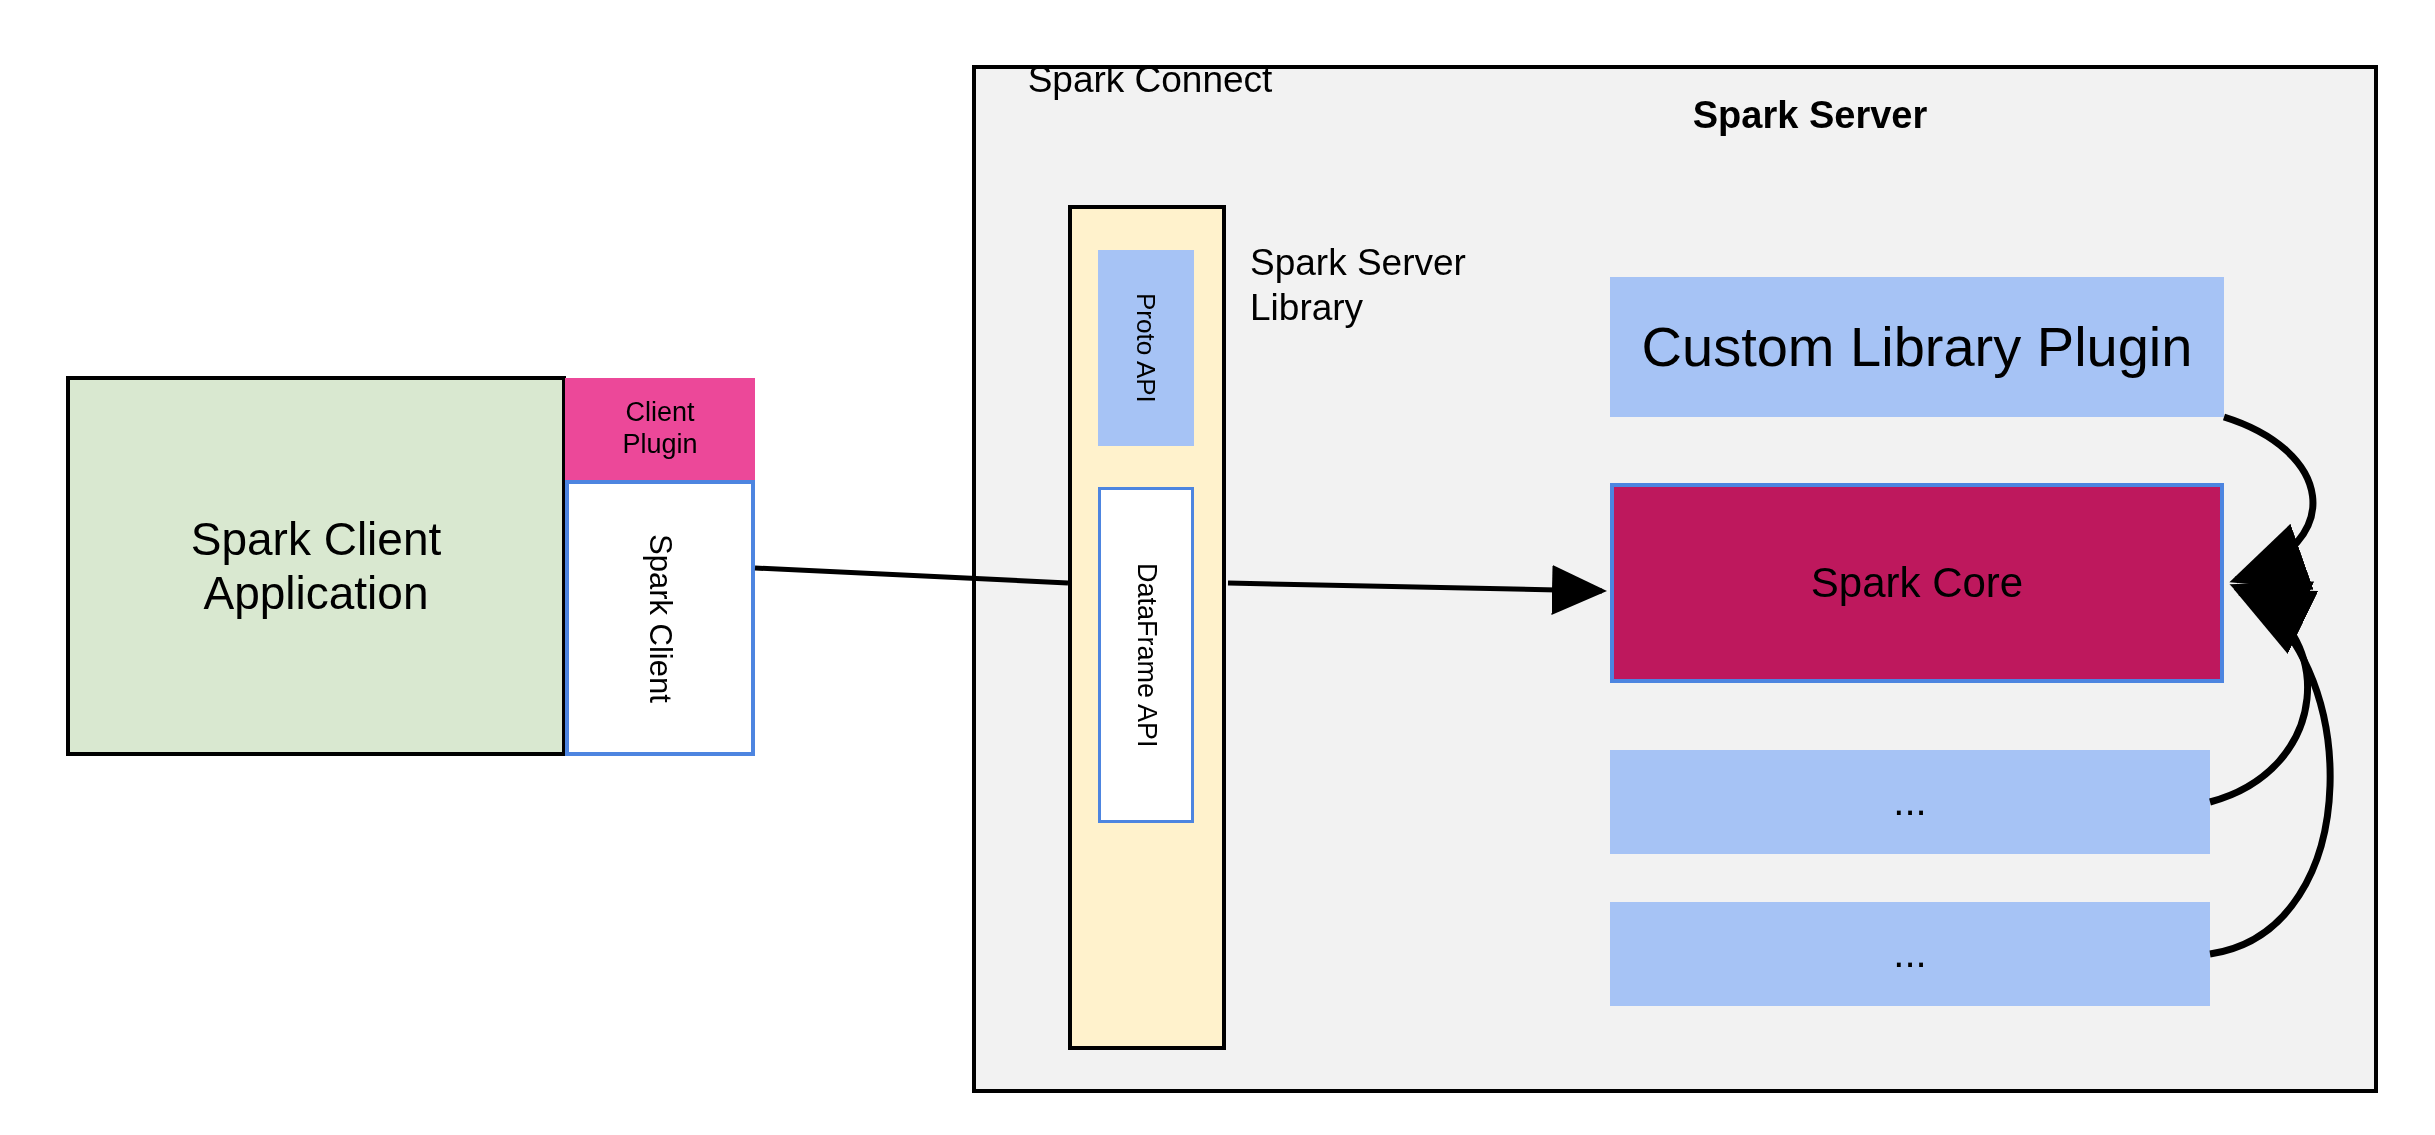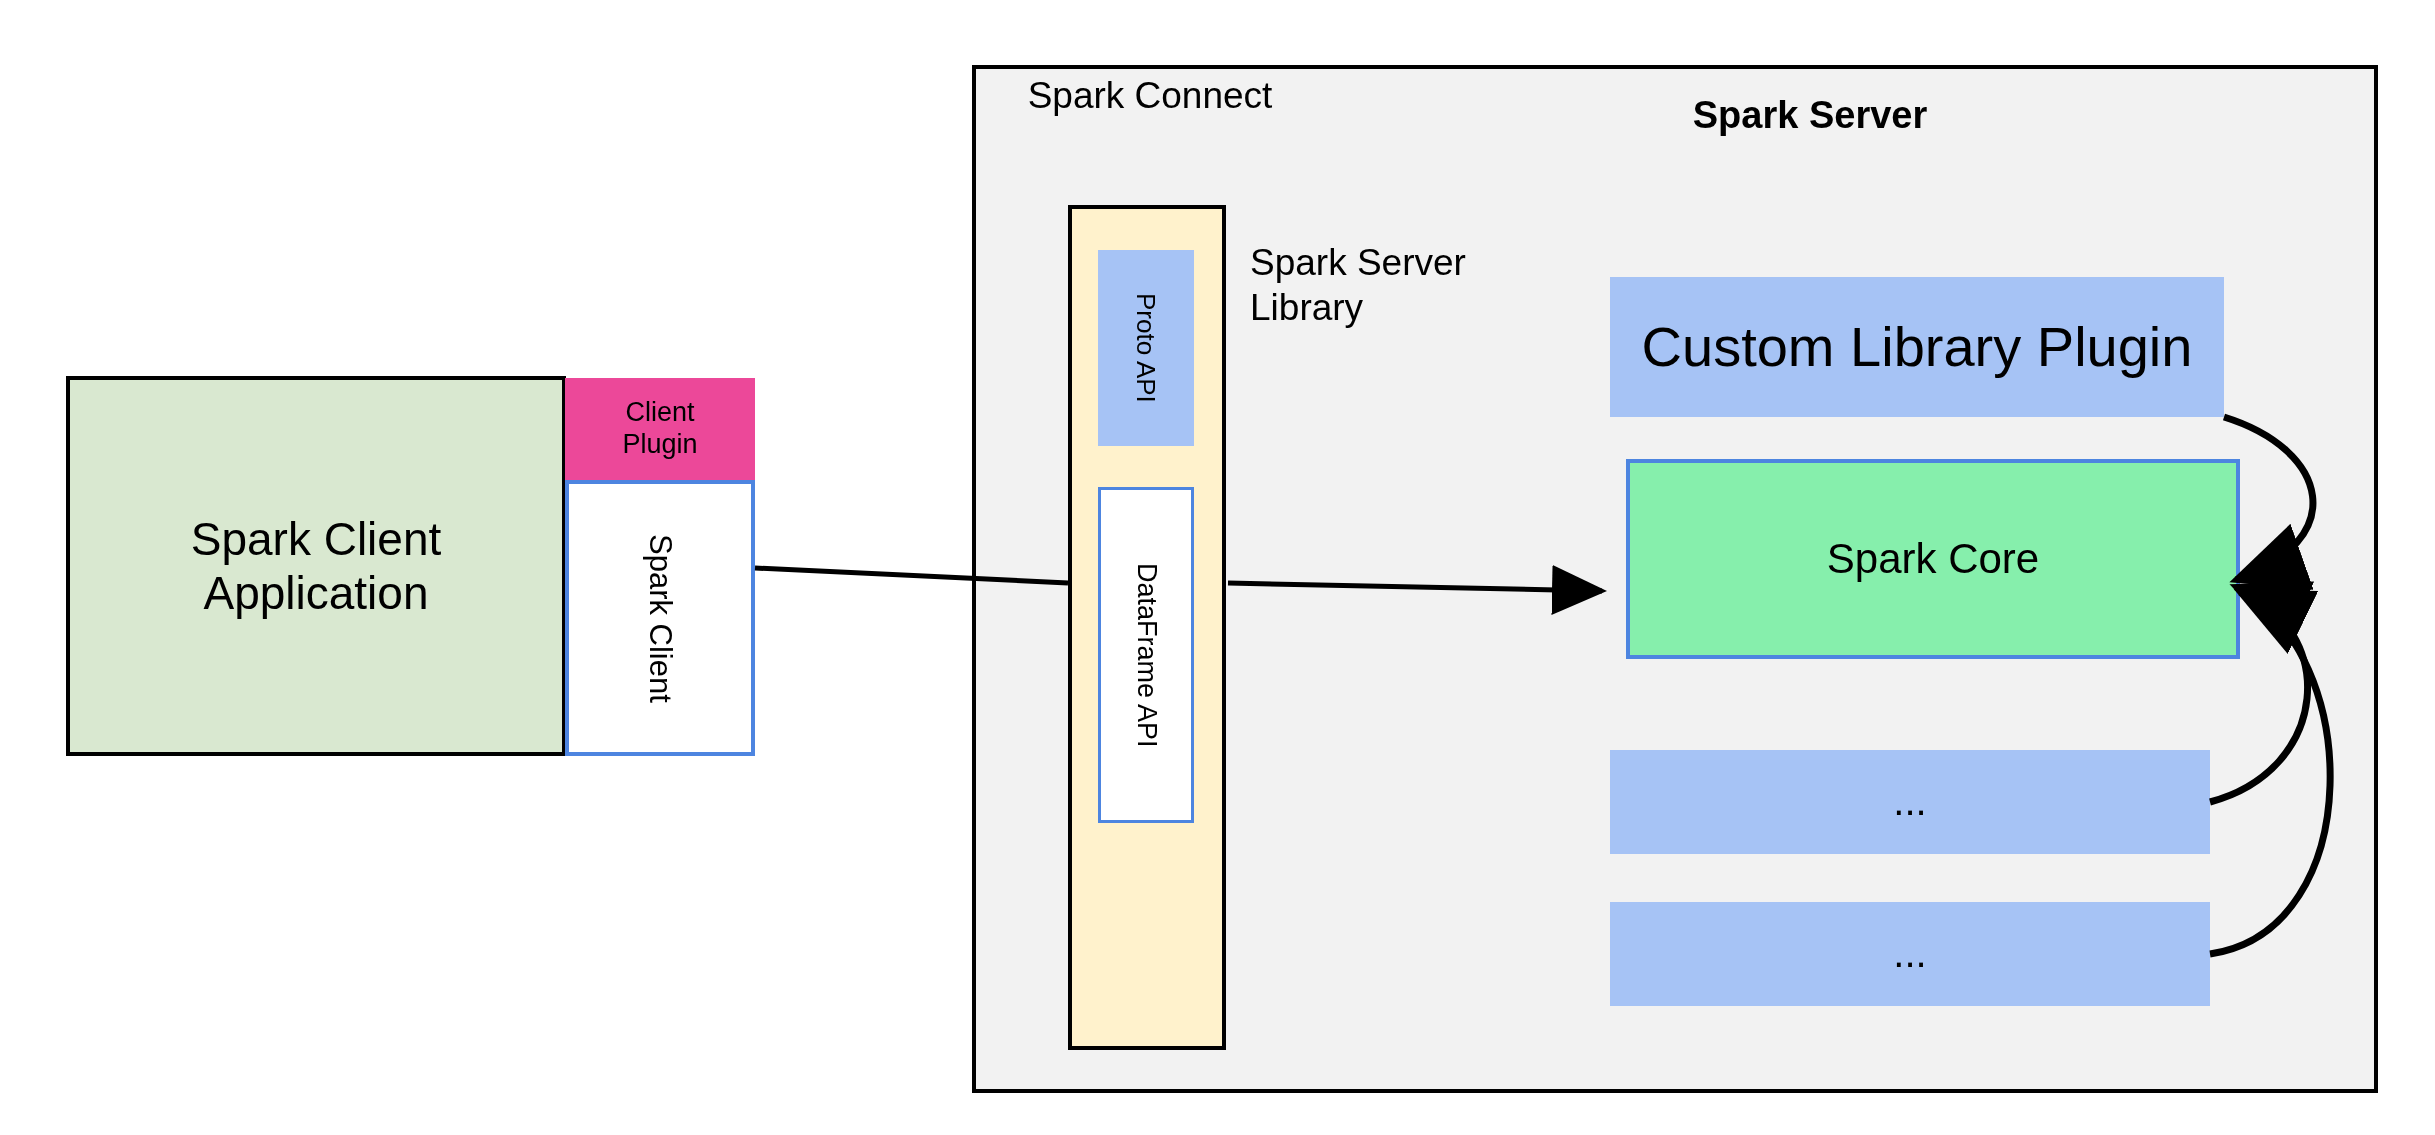--- a/index.html
+++ b/index.html
@@ -63,21 +63,21 @@
   #server-panel {
     left: 972px;
     top: 65px;
     width: 1406px;
     height: 1028px;
     background: #f2f2f2;
     border: 4px solid #000000;
   }
   #spark-connect-api-label {
     left: 1005px;
-    top: 68px;
+    top: 52px;
     width: 290px;
     height: 96px;
     font-size: 37px;
     display: block;
     text-align: center;
     padding-top: 6px;
   }
   #spark-server-title {
     left: 1650px;
     top: 90px;
@@ -129,27 +129,26 @@
   #custom-library-plugin {
     left: 1610px;
     top: 277px;
     width: 614px;
     height: 140px;
     background: #a6c3f5;
     font-size: 56px;
   }
   #spark-core {
     left: 1610px;
-    top: 459px;
+    top: 483px;
     width: 614px;
     height: 200px;
-    background: #86efac;
+    background: #be185d;
     border: 4px solid #4d85e0;
     font-size: 42px;
-    margin-left: 16px;
   }
   #ellipsis-1 {
     left: 1610px;
     top: 750px;
     width: 600px;
     height: 104px;
     background: #a6c3f5;
     font-size: 40px;
   }
   #ellipsis-2 {

